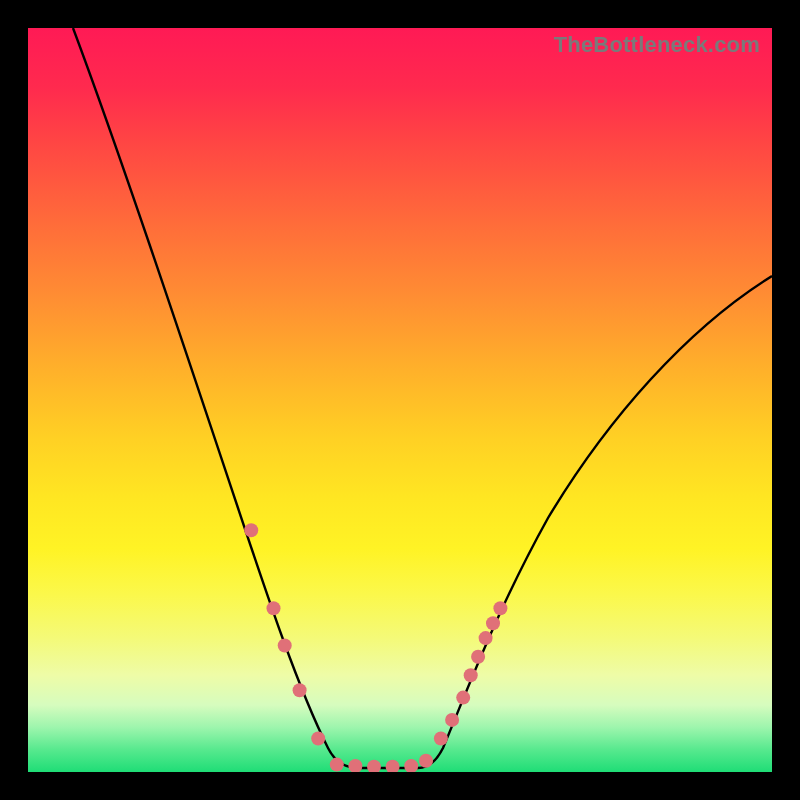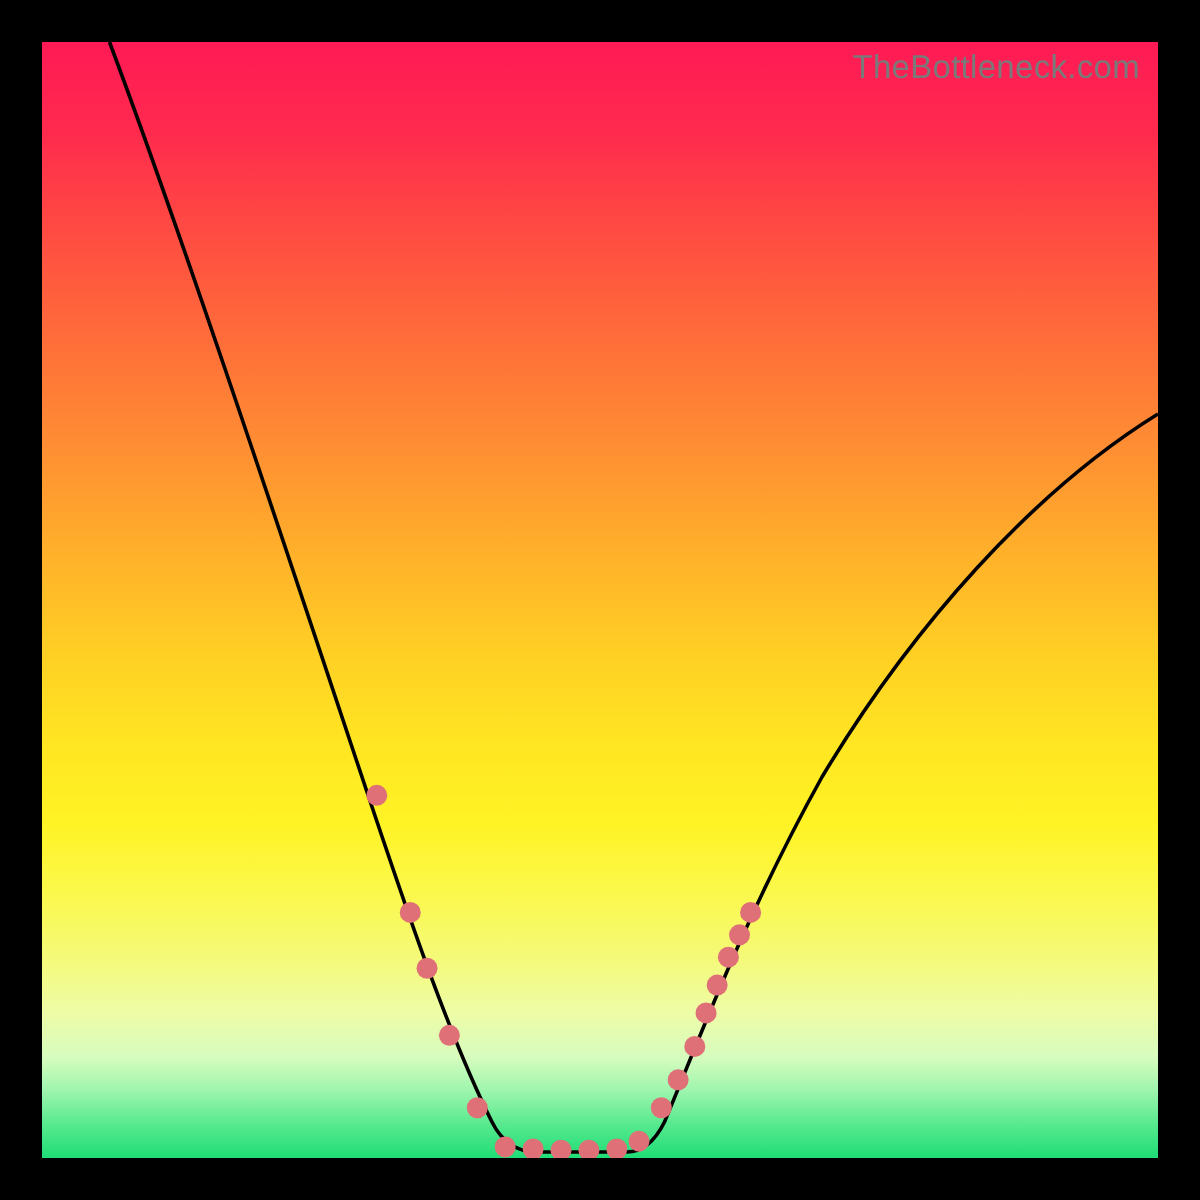--- a/index.html
+++ b/index.html
@@ -47,21 +47,21 @@
       #57e98e 97%,
       #1fdd76 100%
     );
   }
   .watermark {
     position: absolute;
     top: 4px;
     right: 12px;
     color: #7a7a7a;
     font-size: 22px;
-    font-weight: 400;
+    font-weight: 700;
     letter-spacing: 0.2px;
     user-select: none;
   }
   svg.curve {
     position: absolute;
     inset: 0;
   }
   .dot {
     fill: #e07078;
   }

